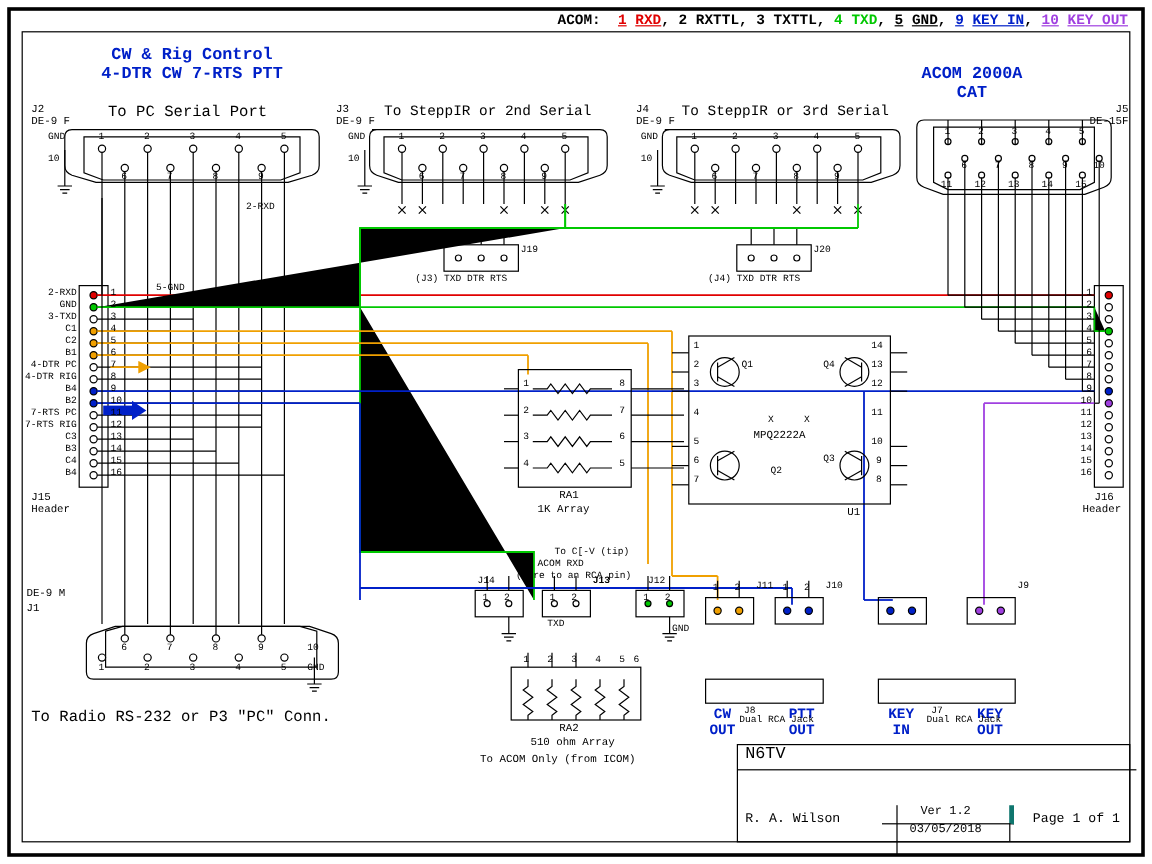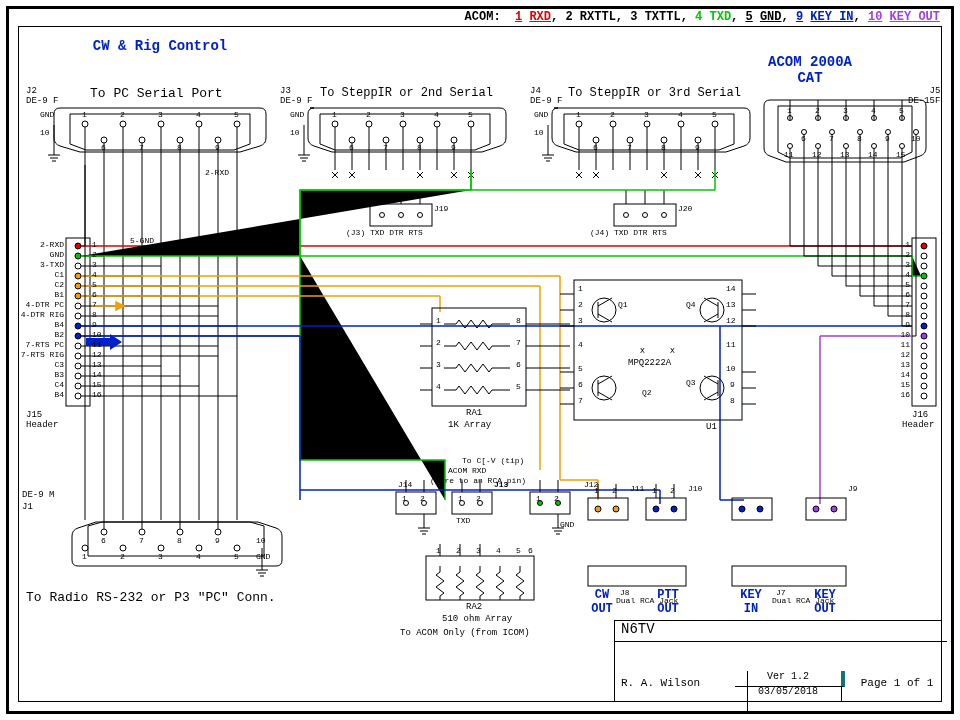--- a/index.html
+++ b/index.html
@@ -28,20 +28,21 @@
   <span>2</span> <span>RXTTL</span>,
   <span>3</span> <span>TXTTL</span>,
   <span style="color:#00c800"><span>4</span> <span>TXD</span></span>,
   <span><span class="u">5</span> <span class="u">GND</span></span>,
   <span style="color:#0020c8"><span class="u">9</span> <span class="u">KEY IN</span></span>,
   <span style="color:#a040e0"><span class="u">10</span> <span class="u">KEY OUT</span></span>
 </div>
 
 <div class="abs blue-anno" style="left:60px; top:38px; width:200px;">
   <div>CW &amp; Rig Control</div>
+  <div>4-DTR CW   7-RTS PTT</div>
 </div>
 <div class="abs blue-anno" style="left:740px; top:54px; width:140px;">
   <div>ACOM 2000A</div>
   <div>CAT</div>
 </div>
 
 <div class="abs small" style="left:26px; top:86px;">
     <div>J2</div>
     <div>DE-9 F</div>
   </div>
@@ -678,21 +679,21 @@
 <div class="abs xsmall" style="left:726px; top:316px;">12</div>
 <div class="abs xsmall" style="left:726px; top:300px;">13</div>
 <div class="abs xsmall" style="left:726px; top:284px;">14</div>
 
 <div class="abs xsmall" style="left:462px; top:456px;">To C[-V (tip)</div>
 <div class="abs xsmall" style="left:448px; top:466px;">ACOM RXD</div>
 <div class="abs xsmall" style="left:430px; top:476px;">(wire to an RCA pin)</div>
 <div class="abs xsmall" style="left:398px; top:480px;">J14</div>
 <div class="abs xsmall" style="left:494px; top:480px;font-weight:bold;">J13</div>
 <div class="abs xsmall" style="left:456px; top:516px;">TXD</div>
-<div class="abs xsmall" style="left:540px; top:480px;margin-left:44px;">J12</div>
+<div class="abs xsmall" style="left:540px; top:480px;">J12</div>
 <div class="abs xsmall" style="left:402px; top:494px;">1</div>
 <div class="abs xsmall" style="left:420px; top:494px;">2</div>
 <div class="abs xsmall" style="left:458px; top:494px;">1</div>
 <div class="abs xsmall" style="left:476px; top:494px;">2</div>
 <div class="abs xsmall" style="left:536px; top:494px;">1</div>
 <div class="abs xsmall" style="left:554px; top:494px;">2</div>
 <div class="abs xsmall" style="left:560px; top:520px;">GND</div>
 
 <div class="abs xsmall" style="left:630px; top:484px;">J11</div>
 <div class="abs xsmall" style="left:688px; top:484px;">J10</div>

